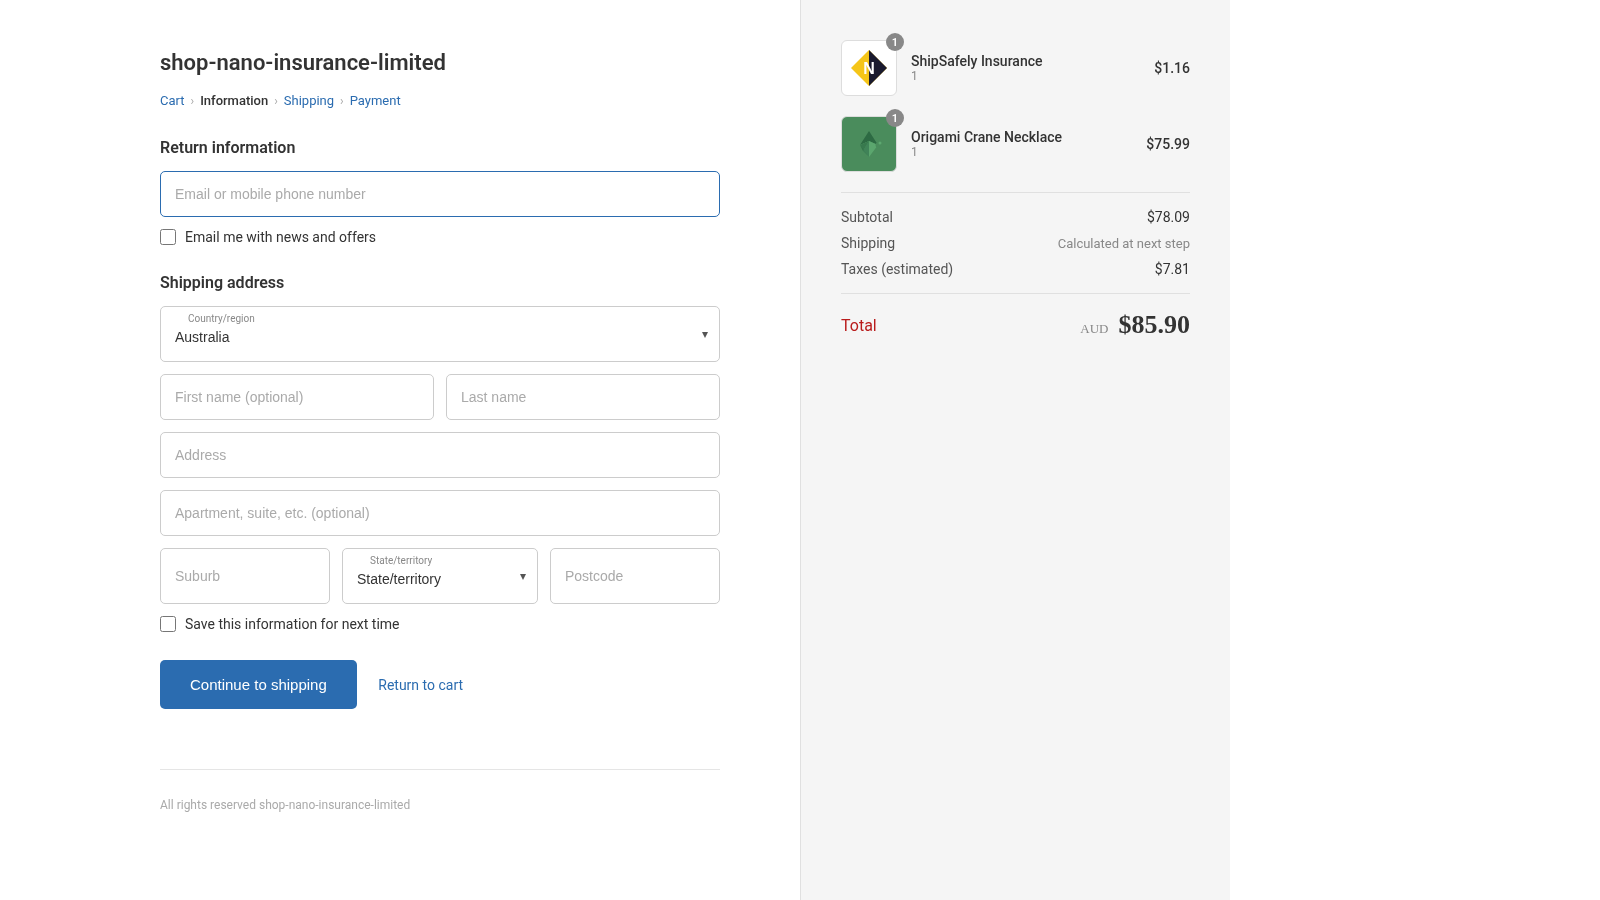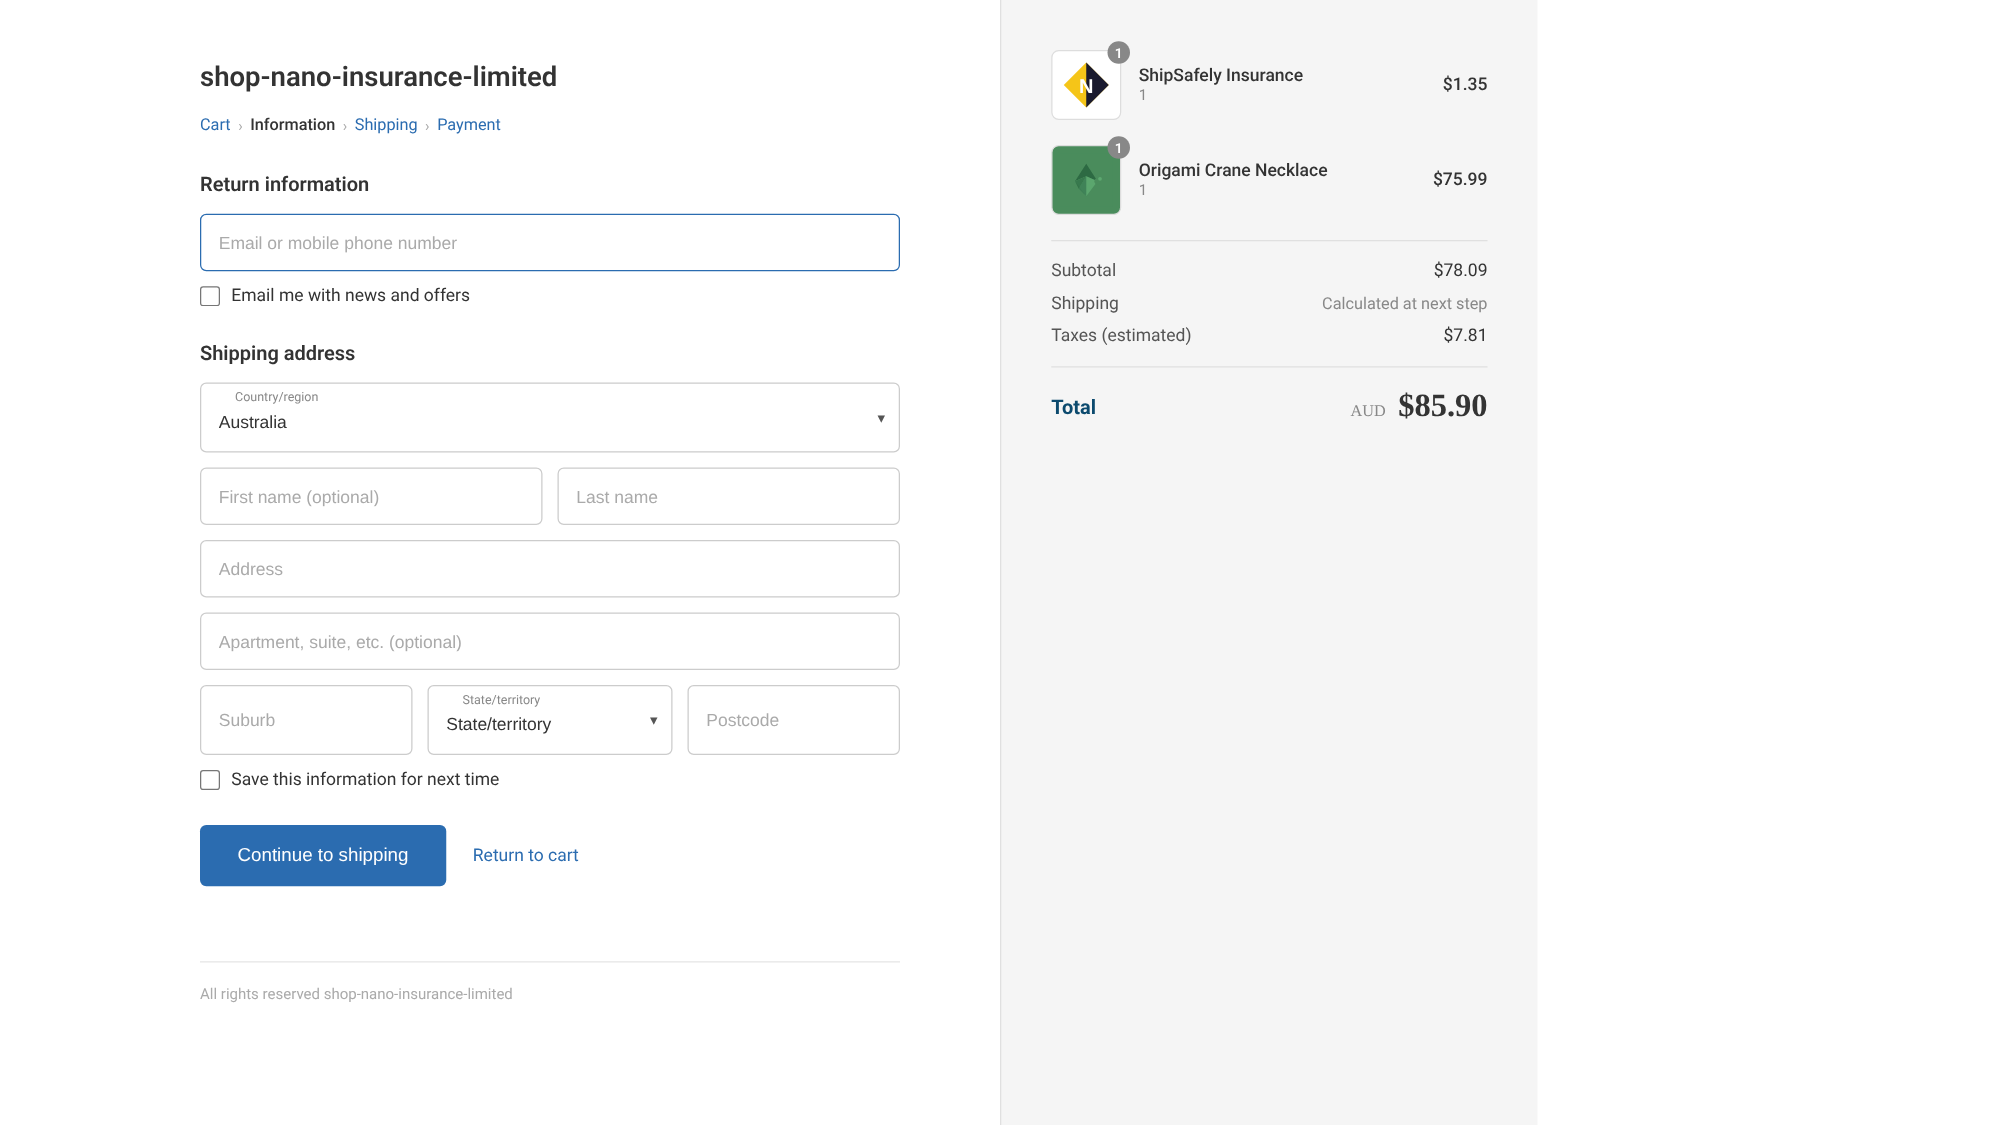--- a/index.html
+++ b/index.html
@@ -184,21 +184,21 @@
       color: #2b6cb0;
       font-size: 14px;
       cursor: pointer;
       text-decoration: none;
     }
     .footer-text {
       margin-top: 60px;
       font-size: 12px;
       color: #aaa;
       border-top: 1px solid #e5e5e5;
-      padding-top: 18px;
+      padding-top: 28px;
     }
 
     
     .order-item {
       display: flex;
       align-items: center;
       gap: 14px;
       margin-bottom: 20px;
     }
     .item-img-wrapper {
@@ -255,22 +255,22 @@
     .summary-value { color: #333; font-weight: 400; }
     .summary-note { color: #888; font-size: 13px; }
     .total-row {
       display: flex;
       justify-content: space-between;
       align-items: center;
       margin-top: 14px;
     }
     .total-label {
       font-size: 16px;
-      color: #0c4a6e;
-      font-weight: 700;
+      color: #b91c1c;
+      font-weight: 400;
     }
     .total-value {
       display: flex;
       align-items: baseline;
       gap: 10px;
       font-family: Liberation Serif, serif;
     }
     .total-currency {
       font-size: 13px;
       color: #888;
@@ -401,21 +401,21 @@
           <polygon points="24,6 42,24 24,42" fill="#1a1a2e"></polygon>
           <text x="24" y="30" text-anchor="middle" font-size="16" font-weight="bold" fill="#fff" font-family="sans-serif">N</text>
         </svg>
       </div>
       <div class="item-badge">1</div>
     </div>
     <div class="item-info">
       <div class="item-name">ShipSafely Insurance</div>
       <div class="item-qty">1</div>
     </div>
-    <div class="item-price">$1.35</div>
+    <div class="item-price">$1.16</div>
   </div>
 
   <div class="order-item">
     <div class="item-img-wrapper">
       <div class="origami-img">
         <svg class="origami-figure" viewBox="0 0 42 42" xmlns="http://www.w3.org/2000/svg">
           <rect width="42" height="42" fill="#4a8c5c"></rect>
 
           <polygon points="21,8 30,22 21,18 12,22" fill="#2a6640" opacity="0.9"></polygon>
           <polygon points="21,18 30,22 21,34 12,22" fill="#5da870" opacity="0.9"></polygon>

